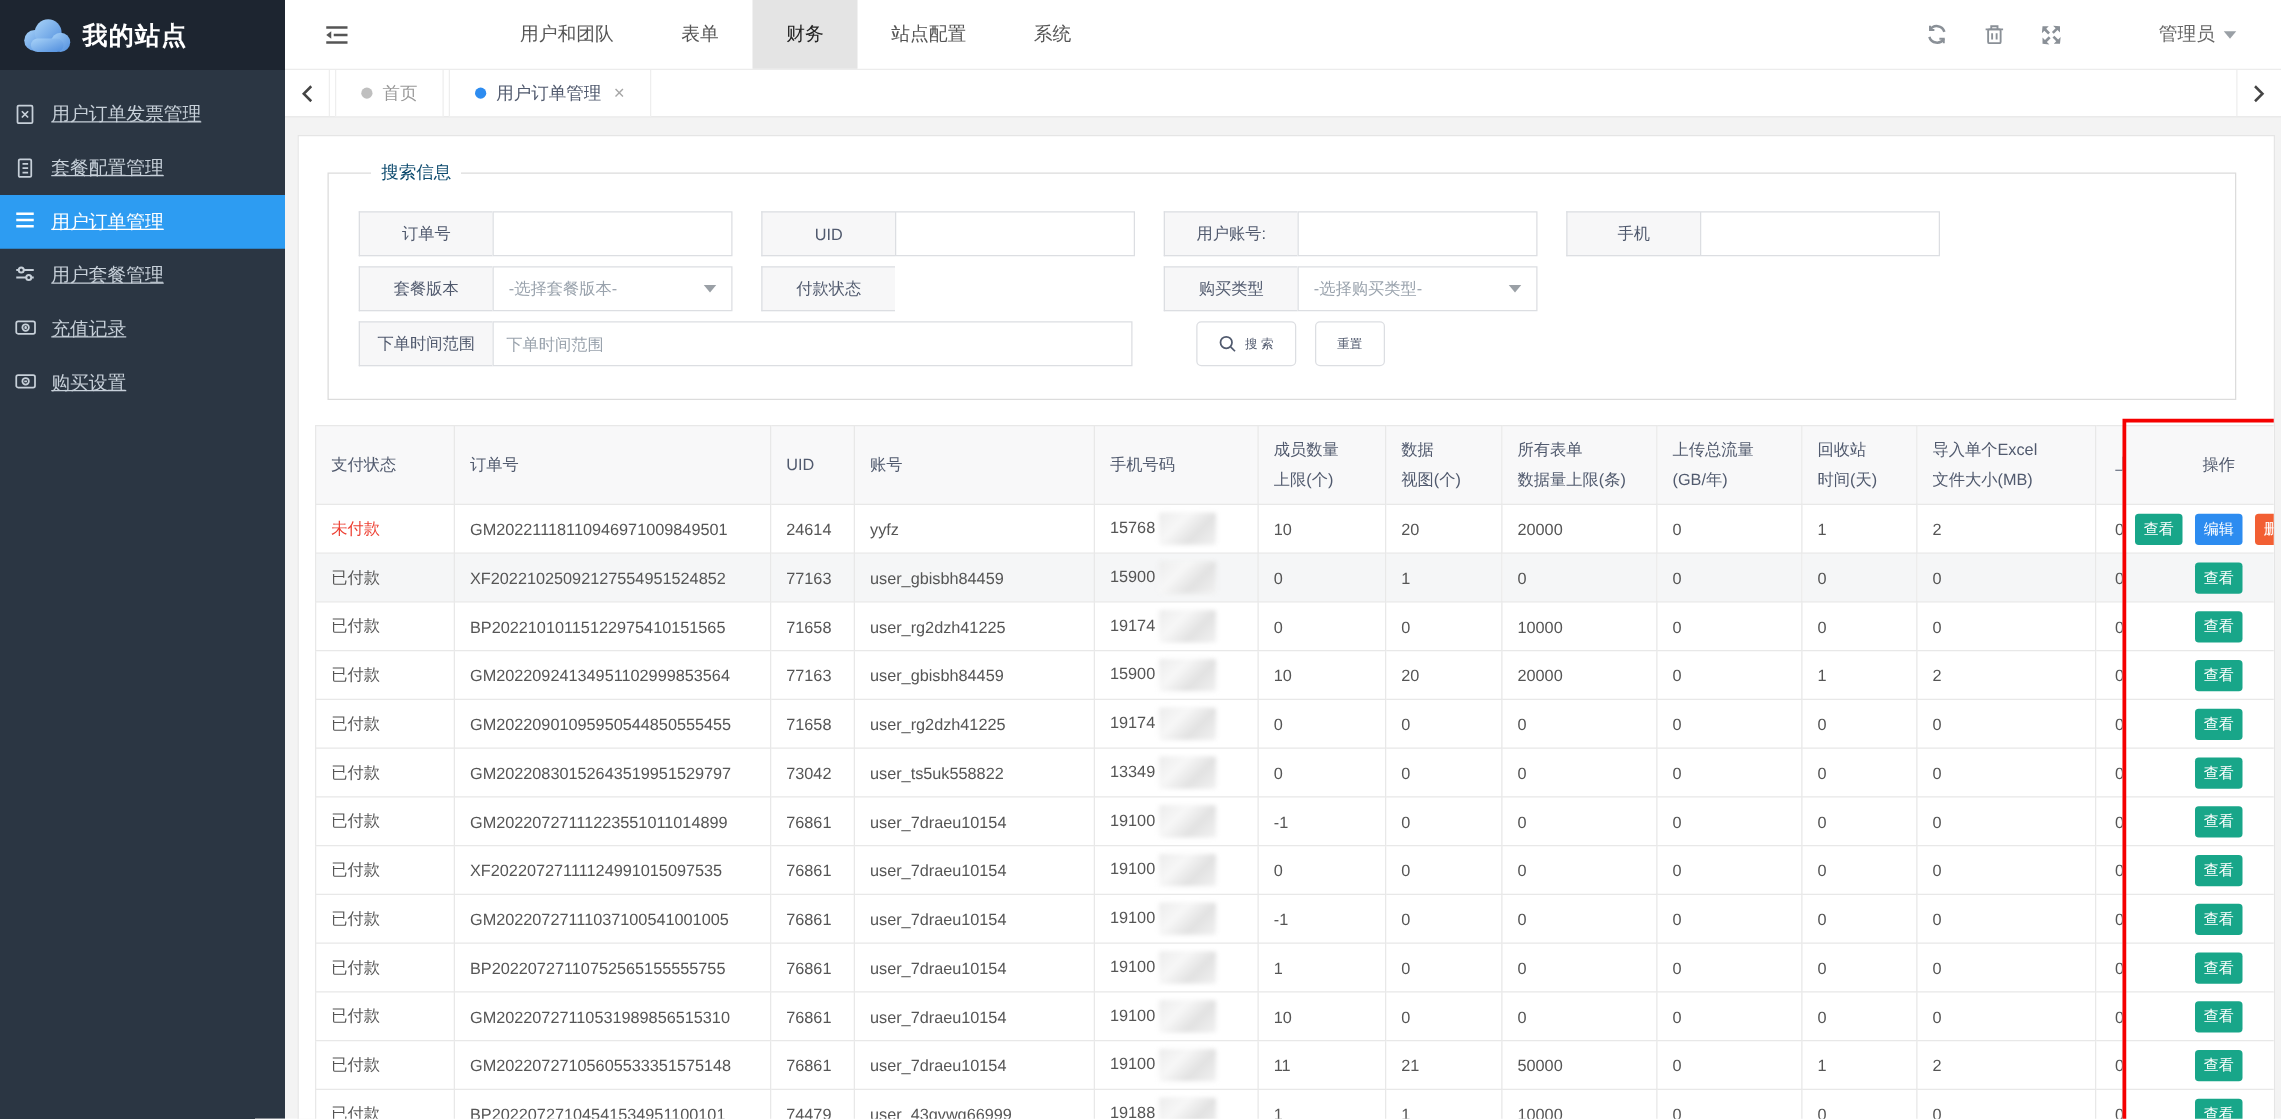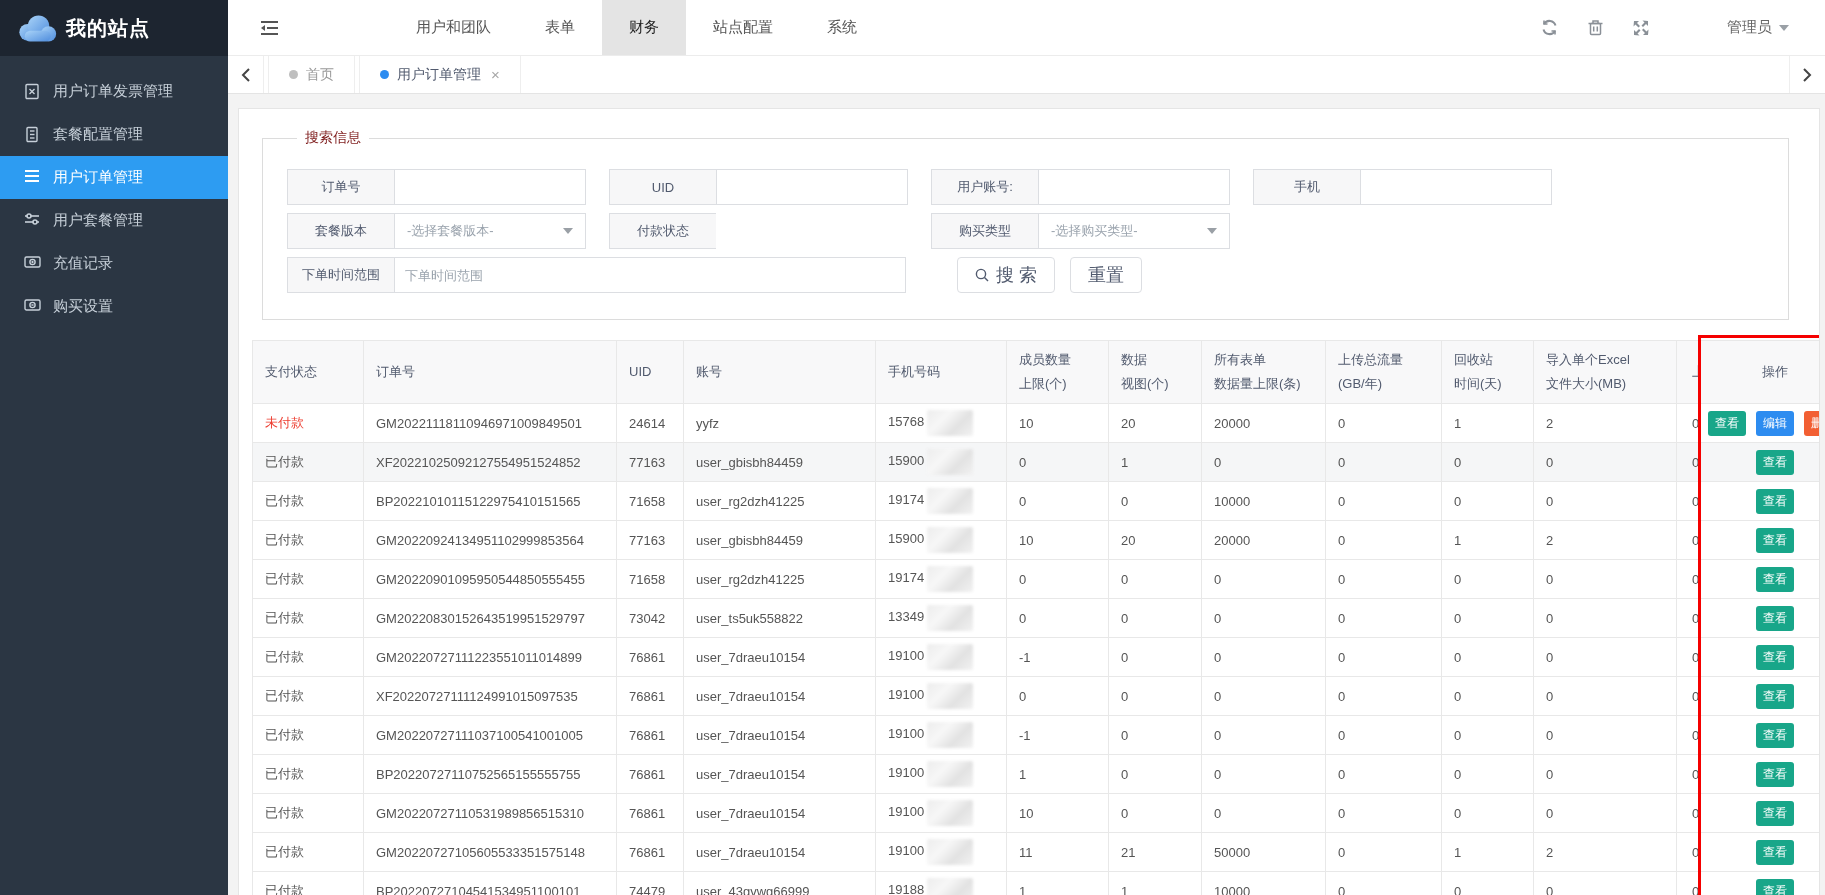--- a/index.html
+++ b/index.html
@@ -5,22 +5,22 @@
   * { margin:0; padding:0; box-sizing:border-box; }
   html,body { width:1825px; height:895px; overflow:hidden; background:#fff;
     font-family:"Liberation Sans","DejaVu Sans",sans-serif; }
   .app { display:flex; width:1825px; height:895px; }
 
   
   .sidebar { width:228px; background:#2b3643; flex-shrink:0; }
   .logo { height:56px; background:#1d2530; display:flex; align-items:center; padding-left:14px; }
   .logo-title { color:#fff; font-size:20px; font-weight:bold; letter-spacing:1px; margin-left:6px; }
   .side-menu { padding-top:14px; }
-  .side-item { height:43px; display:flex; align-items:center; padding-left:24px; cursor:pointer;
-    color:#c7d0d9; font-size:15px; }
+  .side-item { height:43px; display:flex; align-items:center; padding-left:12px; cursor:pointer;
+    color:#c7d0d9; font-size:15px;text-decoration:underline; }
   .side-item .s-ico { width:17px; height:17px; margin-right:12px; display:inline-flex; }
   .side-item .s-ico svg { stroke:#c7d0d9; }
   .side-item.active { background:#2d9cf2; color:#fff; }
   .side-item.active .s-ico svg { stroke:#fff; }
 
   
   .main { flex:1; display:flex; flex-direction:column; background:#f3f3f3; min-width:0; }
 
   .topnav { height:56px; background:#fff; border-bottom:1px solid #ececec; display:flex; align-items:center; flex-shrink:0; }
   .fold { margin-left:32px; margin-right:110px; cursor:pointer; display:flex; }
@@ -42,32 +42,32 @@
   .tb-tab.active { color:#515a6e; }
   .tb-tab.active .dot { background:#2d8cf0; }
   .tb-close { color:#a6a6a6; font-size:15px; margin-left:2px; cursor:pointer; }
 
   .content { flex:1; min-height:0; }
   .card { margin:14px 5px 0 10px; background:#fff; border:1px solid #e5e5e5; height:840px;
     padding:20px 0 0 13px; overflow:hidden; }
 
   
   fieldset.search { border:1px solid #dcdcdc; margin:0 30px 0 10px; padding:22px 0 18px 24px; }
-  legend { margin-left:10px; padding:0 8px; font-size:14px; color:#7f1d1d; }
+  legend { margin-left:10px; padding:0 8px; font-size:14px; color:#0c4a6e; }
   .s-row { display:flex; }
   .ig { display:flex; width:299px; height:36px; margin:0 23px 8px 0; }
   .ig-label { width:107px; flex-shrink:0; background:#f7f7f8; border:1px solid #dcdee2; border-right:none;
     display:flex; align-items:center; justify-content:center; font-size:13px; color:#515a6e; }
   .ig-input { flex:1; min-width:0; border:1px solid #dcdee2; background:#fff; font-size:13px; color:#333;
     padding:0 10px; outline:none; font-family:inherit; }
   .ig-input::placeholder { color:#9aa3ad; }
   .ig-select { flex:1; border:1px solid #dcdee2; background:#fff; display:flex; align-items:center;
     justify-content:space-between; padding:0 12px; font-size:13px; color:#9aa3ad; cursor:pointer; }
   .ig.date { width:619px; }
-  .s-btn { height:36px; border:1px solid #dcdee2; background:#fff; border-radius:4px; font-size:18px;
+  .s-btn { height:36px; border:1px solid #dcdee2; background:#fff; border-radius:4px; font-size:10px;
     color:#515a6e; display:inline-flex; align-items:center; gap:7px; padding:0 17px; cursor:pointer;
     font-family:inherit; }
   .s-btn.search { margin-left:28px; }
   .s-btn.reset { margin-left:15px; }
 
   
   .table-wrap { position:relative; margin-top:20px; }
   table { border-collapse:collapse; table-layout:fixed; width:1599px; background:#fff; }
   th,td { border:1px solid #e8e8e8; font-size:13px; padding:0 4px 0 12px; text-align:left;
     overflow:hidden; white-space:nowrap; }

